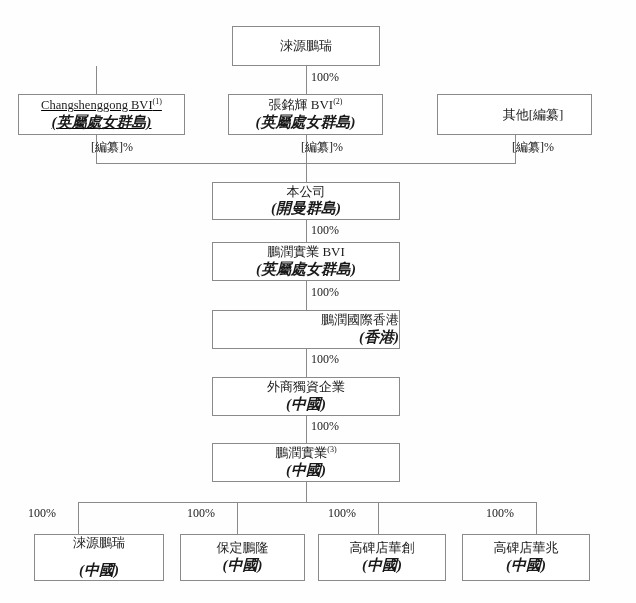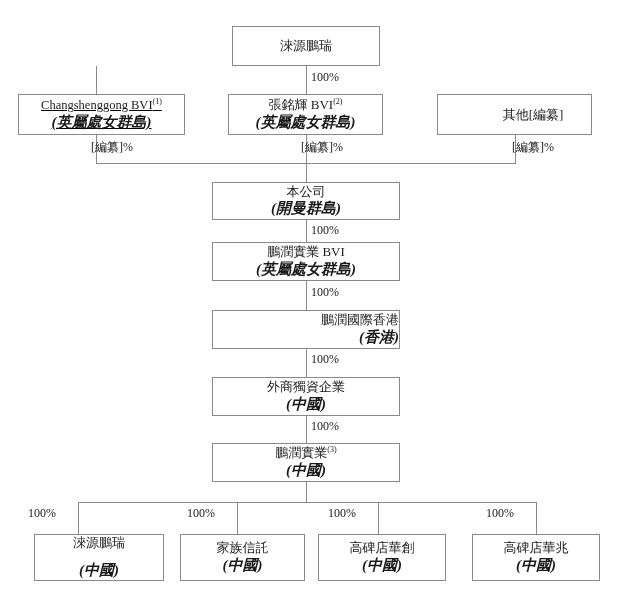--- a/index.html
+++ b/index.html
@@ -157,27 +157,27 @@
 
   <div class="vline" style="left:536px; top:502px; height:32px;"></div>
   <div class="pct" style="left:486px; top:506px;">100%</div>
 
   <div class="node" style="left:34px; top:534px; width:130px; height:47px;justify-content:space-between;">
     <div class="title"><span>淶源鵬瑞</span></div>
     <div class="sub">(中國)</div>
   </div>
 
   <div class="node" style="left:180px; top:534px; width:125px; height:47px;">
-    <div class="title"><span>家族信託</span></div>
+    <div class="title"><span>保定鵬隆</span></div>
     <div class="sub">(中國)</div>
   </div>
 
   <div class="node" style="left:318px; top:534px; width:128px; height:47px;">
     <div class="title"><span>高碑店華創</span></div>
     <div class="sub">(中國)</div>
   </div>
 
-  <div class="node" style="left:472px; top:534px; width:128px; height:47px;">
+  <div class="node" style="left:462px; top:534px; width:128px; height:47px;">
     <div class="title"><span>高碑店華兆</span></div>
     <div class="sub">(中國)</div>
   </div>
 
 </div>
 
 </body></html>

